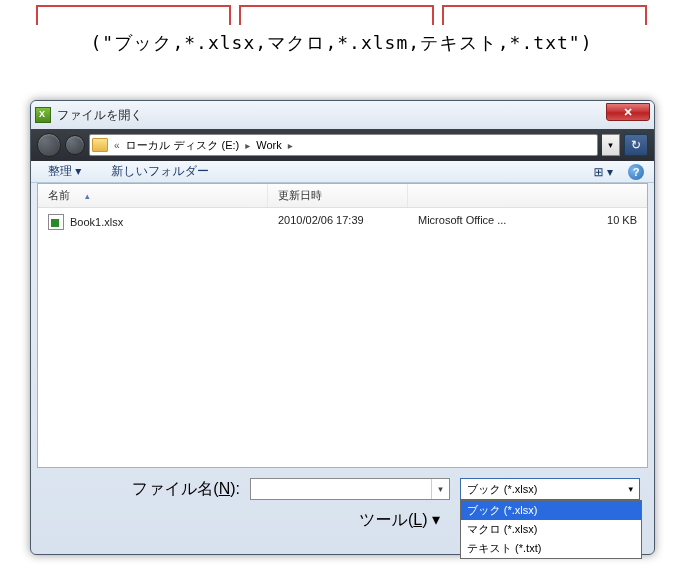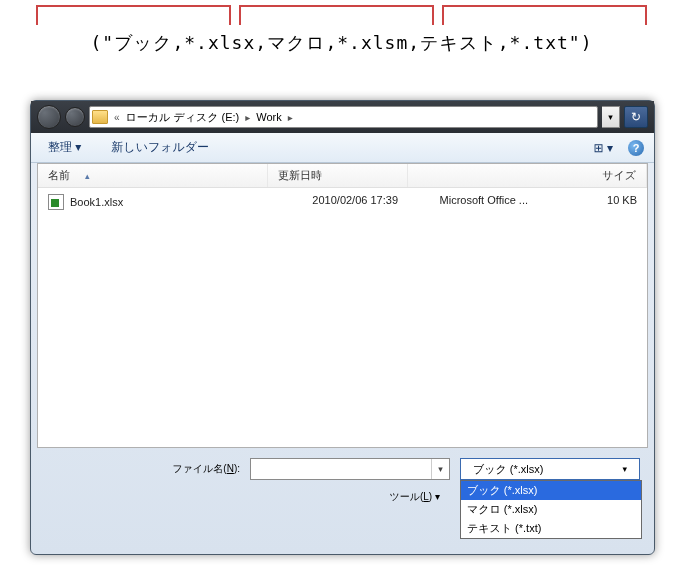--- a/index.html
+++ b/index.html
@@ -23,63 +23,70 @@
 .navbar { height: 32px; background: linear-gradient(#3a3f46,#2a2e34); display: flex; align-items: center; padding: 0 6px; gap: 4px; }
 .nav-circle { width: 24px; height: 24px; border-radius: 50%; background: radial-gradient(circle at 30% 30%, #6a7078, #3a3e44); border: 1px solid #222; box-shadow: inset 0 1px 2px rgba(255,255,255,0.3); }
 .address { flex: 1; height: 22px; background: #fff; border: 1px solid #888; border-radius: 2px; display: flex; align-items: center; font-size: 11px; padding: 0 2px; gap: 4px; }
 .folder-ico { width:16px; height:14px; background: linear-gradient(#ffe08a,#e6b84a); border:1px solid #c89a30; border-radius: 1px; }
 .chev { color:#555; font-size:10px; padding:0 2px; }
 .addr-btn { width:18px; height:22px; background:linear-gradient(#f5f5f5,#ddd); border:1px solid #888; border-left:none; display:flex; align-items:center; justify-content:center; font-size:9px; }
 .refresh-btn { width:24px; height:22px; background:linear-gradient(#4a6a9a,#2a4a7a); border:1px solid #1a3a5a; border-radius:2px; color:#fff; display:flex; align-items:center; justify-content:center; font-size:12px; }
 .search-box { width:180px; height:22px; background:#fff; border:1px solid #888; border-radius:2px; display:flex; align-items:center; padding:0 4px; color:#888; font-style:italic; font-size:11px; }
 .search-box .mag { margin-left:auto; color:#3a6aaa; font-style:normal; font-size:13px; }
 
-.toolbar { height: 30px; background: linear-gradient(#f4f8fc,#e2ecf6); border-bottom: 1px solid #b8c8d8; display: flex; align-items: center; padding: 0 10px; gap: 16px; font-size: 12px; color: #1a3a6a; }
+.toolbar { height: 22px; background: linear-gradient(#f4f8fc,#e2ecf6); border-bottom: 1px solid #b8c8d8; display: flex; align-items: center; padding: 0 10px; gap: 16px; font-size: 12px; color: #1a3a6a; }
 .toolbar .right { margin-left: auto; display:flex; gap:8px; align-items:center; }
 .tb-btn { padding: 2px 6px; display:flex; align-items:center; gap:3px; border:1px solid transparent; border-radius:2px; }
 .help-ico { width:16px; height:16px; border-radius:50%; background: radial-gradient(circle at 35% 35%, #7ab8f0, #2a6ab0); color:#fff; font-weight:bold; font-size:11px; display:flex; align-items:center; justify-content:center; }
 
 .file-area { background:#fff; height: 285px; border: 1px solid #b0b0b0; margin: 0 6px; position:relative; }
 .columns { display:flex; height:24px; border-bottom:1px solid #e0e0e0; font-size:11px; color:#333; background: linear-gradient(#fdfdfd,#f2f2f2); }
 .col { padding: 4px 10px; border-right:1px solid #e8e8e8; display:flex; align-items:center; gap:15px; }
 .col.name{ width:230px; } .col.date{ width:140px; } .col.type{ width:130px; } .col.size{ flex:1; text-align:right; justify-content:flex-end; }
 .sort-arrow{ color:#5a7aaa; font-size:9px; }
 .file-row { display:flex; font-size:11px; color:#222; padding: 4px 0; }
-.file-row .c { padding: 2px 10px; text-align: right; }
+.file-row .c { padding: 2px 10px; }
 .file-row .c.name{ width:230px; display:flex; align-items:center; gap:6px; }
 .file-row .c.date{ width:140px; } .file-row .c.type{ width:130px; } .file-row .c.size{ flex:1; text-align:right; }
 .xlsx-ico { width:16px; height:16px; background:#fff; border:1px solid #8a8a8a; position:relative; }
 .xlsx-ico::before{ content:""; position:absolute; left:2px; top:4px; width:8px; height:8px; background:#2a8a2a; }
 
 .bottom-panel { padding: 10px 14px 0; font-size:12px; }
 .form-row { display:flex; align-items:center; justify-content:flex-end; gap:10px; margin-bottom: 10px; }
-.label { font-size:10px; }
+.label { font-size:16px; }
 .u { text-decoration: underline; }
 .fn-input { width: 200px; height: 22px; border:1px solid #8a8a8a; background:#fff; display:flex; align-items:center; }
 .fn-drop { width:18px; display:flex; align-items:center; justify-content:center; border-left:1px solid #ccc; height:100%; font-size:9px; color:#444; margin-left:auto; }
-.filter-combo { width: 180px; height: 22px; border:1px solid #3a6ab0; background:#fff; display:flex; align-items:center; padding:0 12px; font-size:11px; position:relative; }
+.filter-combo { width: 180px; height: 22px; border:1px solid #3a6ab0; background:#fff; display:flex; align-items:center; padding:0 6px; font-size:11px; position:relative; }
 .filter-combo .dd { margin-left:auto; font-size:9px; }
 .dropdown-list { position:absolute; top:21px; left:-1px; width: 182px; background:#fff; border:1px solid #6a6a6a; font-size:11px; z-index:10; }
 .dropdown-list .opt { padding: 2px 6px; }
 .dropdown-list .opt.sel { background:#2a6adf; color:#fff; }
 .tools-row { display:flex; justify-content:flex-end; padding-right: 200px; gap:10px; align-items:flex-end; }
 </style>
 </head>
 <body>
 
 <div class="code-annotation">
   <div class="brackets">
     <div class="bracket"></div>
     <div class="bracket"></div>
     <div class="bracket"></div>
   </div>
   <div class="code-line">("ブック,*.xlsx,マクロ,*.xlsm,テキスト,*.txt")</div>
 </div>
 
 <div class="dialog">
+  <div class="titlebar">
+    <div class="icon"></div>
+    <div class="title">ファイルを開く</div>
+    <div class="close-btn">
+        <span>✕</span>
+      </div>
+  </div>
 
   <div class="navbar">
     <div class="nav-circle"></div>
     <div class="nav-circle" style="width:20px;height:20px;"></div>
     <div class="address">
       <div class="folder-ico"></div>
       <span class="chev">«</span>
       <span>ローカル ディスク (E:)</span>
       <span class="chev">▸</span>
       <span>Work</span>
@@ -112,23 +119,20 @@
 
   <div class="file-area">
     <div class="columns">
       <div class="col name">
           <span>名前</span>
           <span class="sort-arrow">▴</span>
         </div>
       <div class="col date">
           <span>更新日時</span>
         </div>
-      <div class="col size">
-          <span>サイズ</span>
-        </div>
     </div>
     <div class="file-row">
       <div class="c name">
           <div class="xlsx-ico"></div>
           <span>Book1.xlsx</span>
         </div>
       <div class="c date">2010/02/06 17:39</div>
       <div class="c type">Microsoft Office ...</div>
       <div class="c size">10 KB</div>
     </div>

